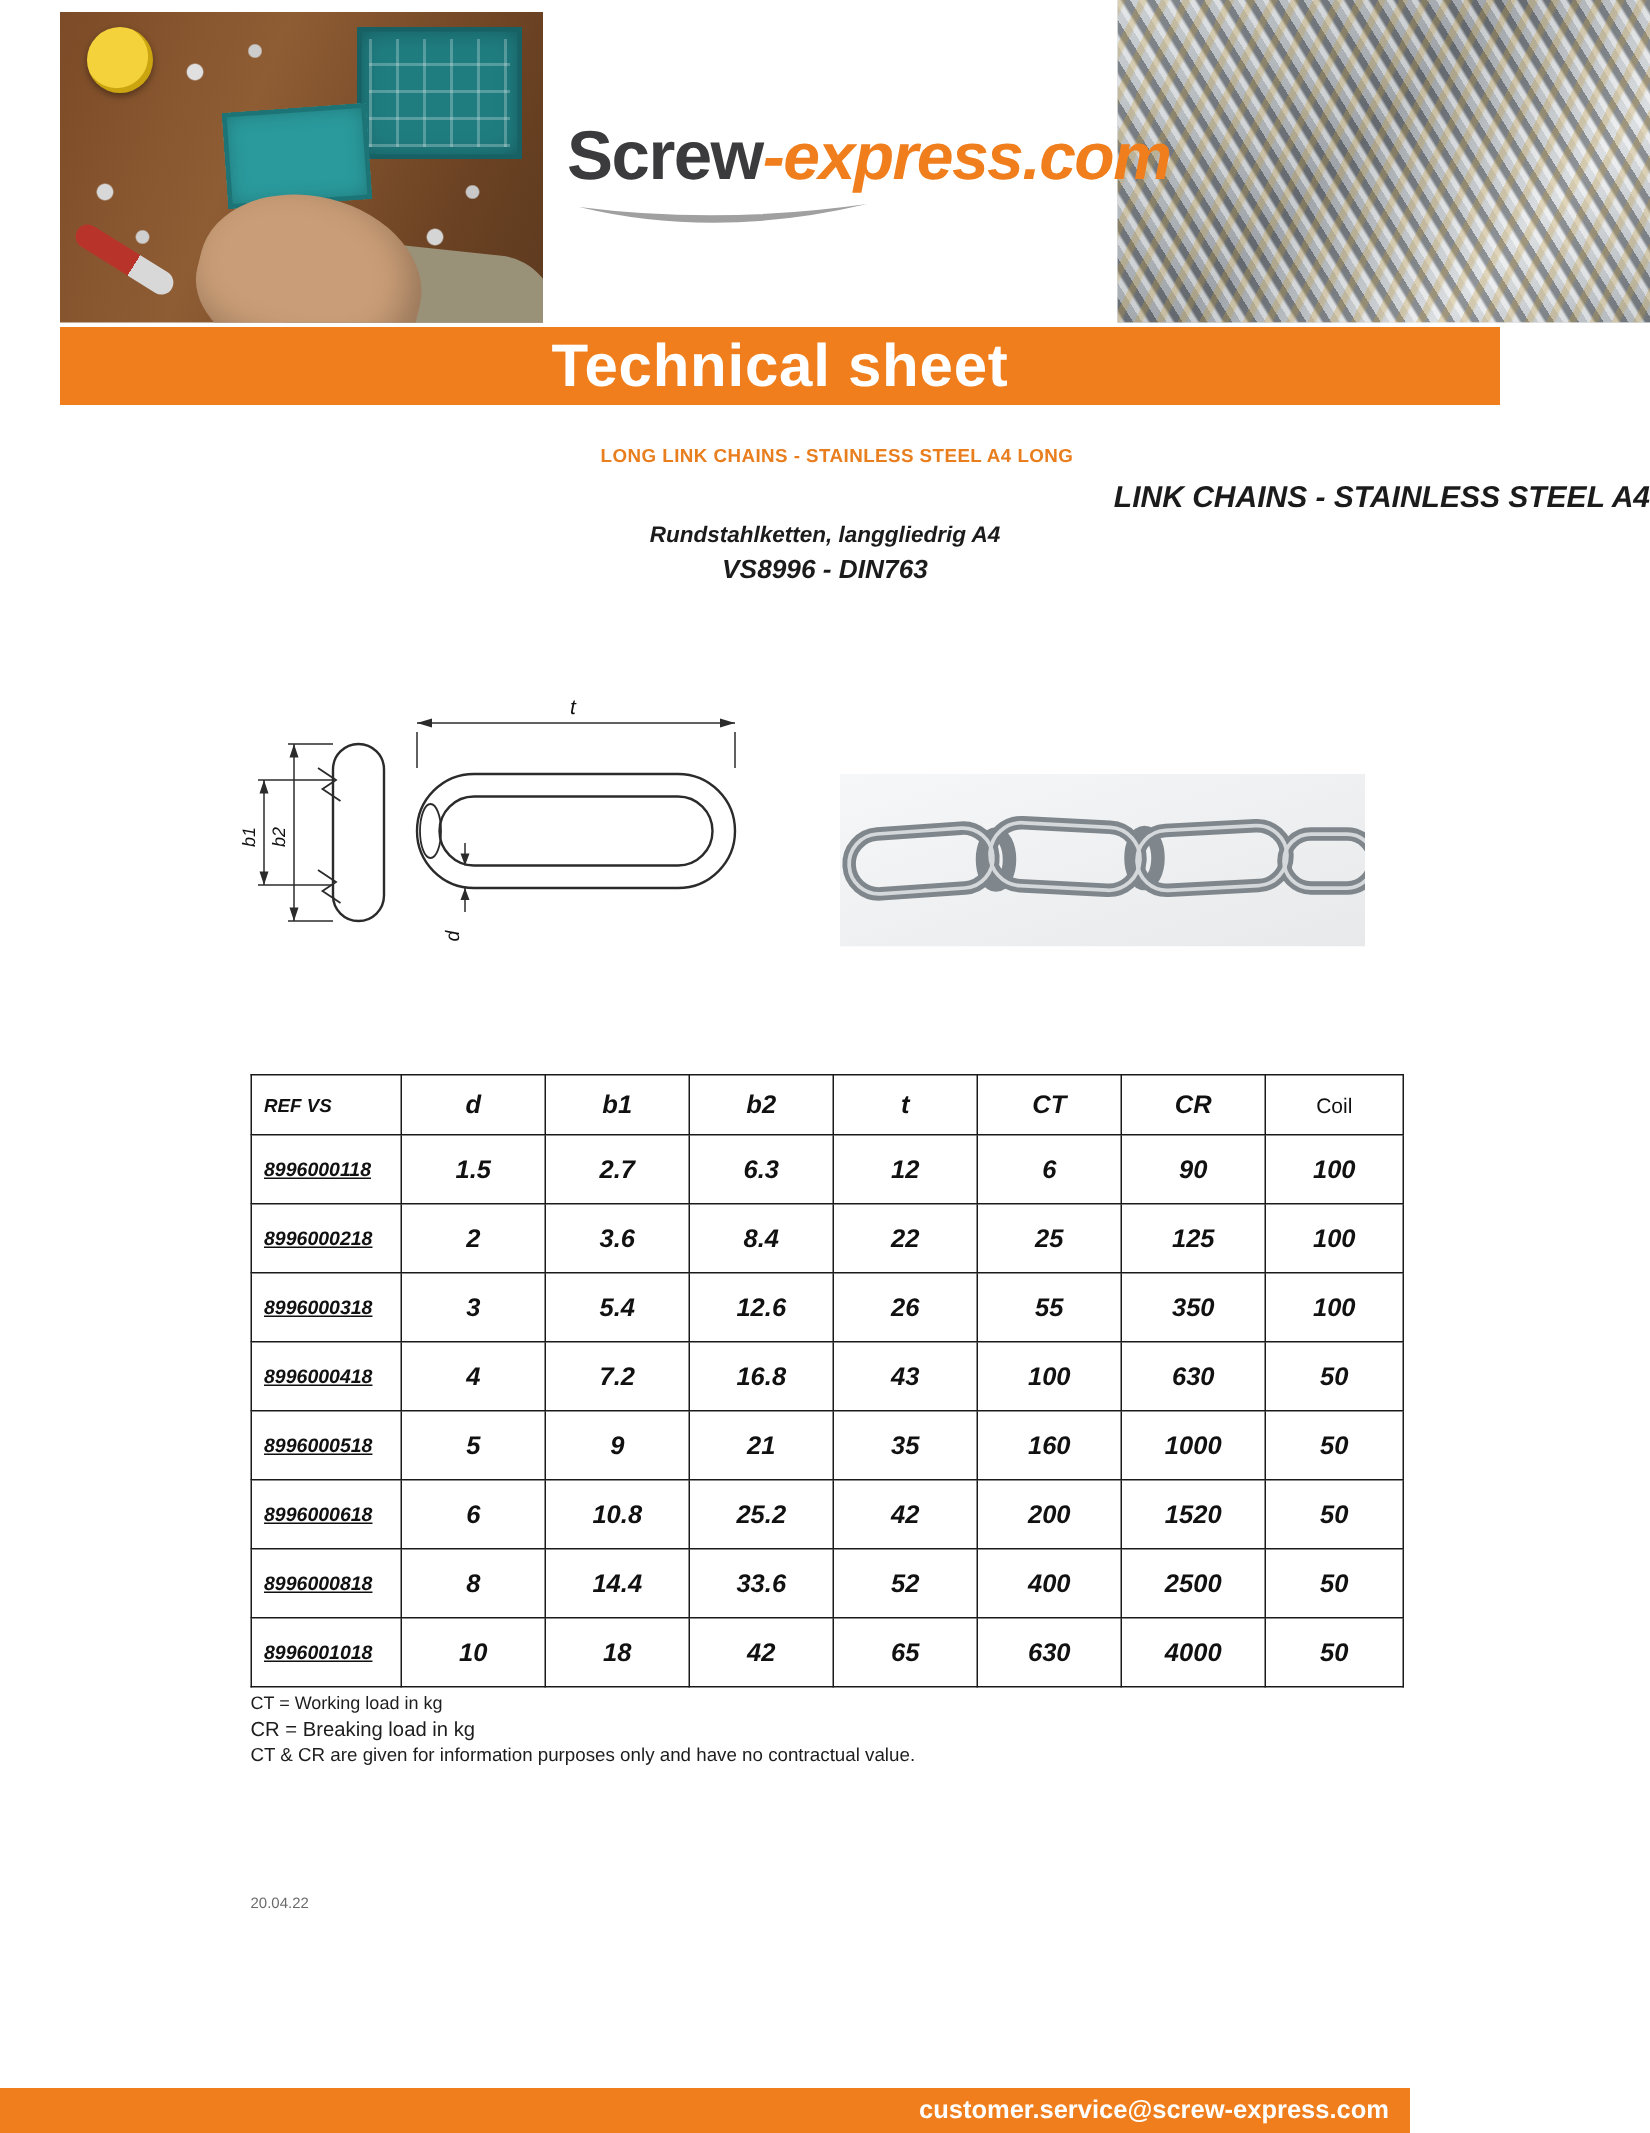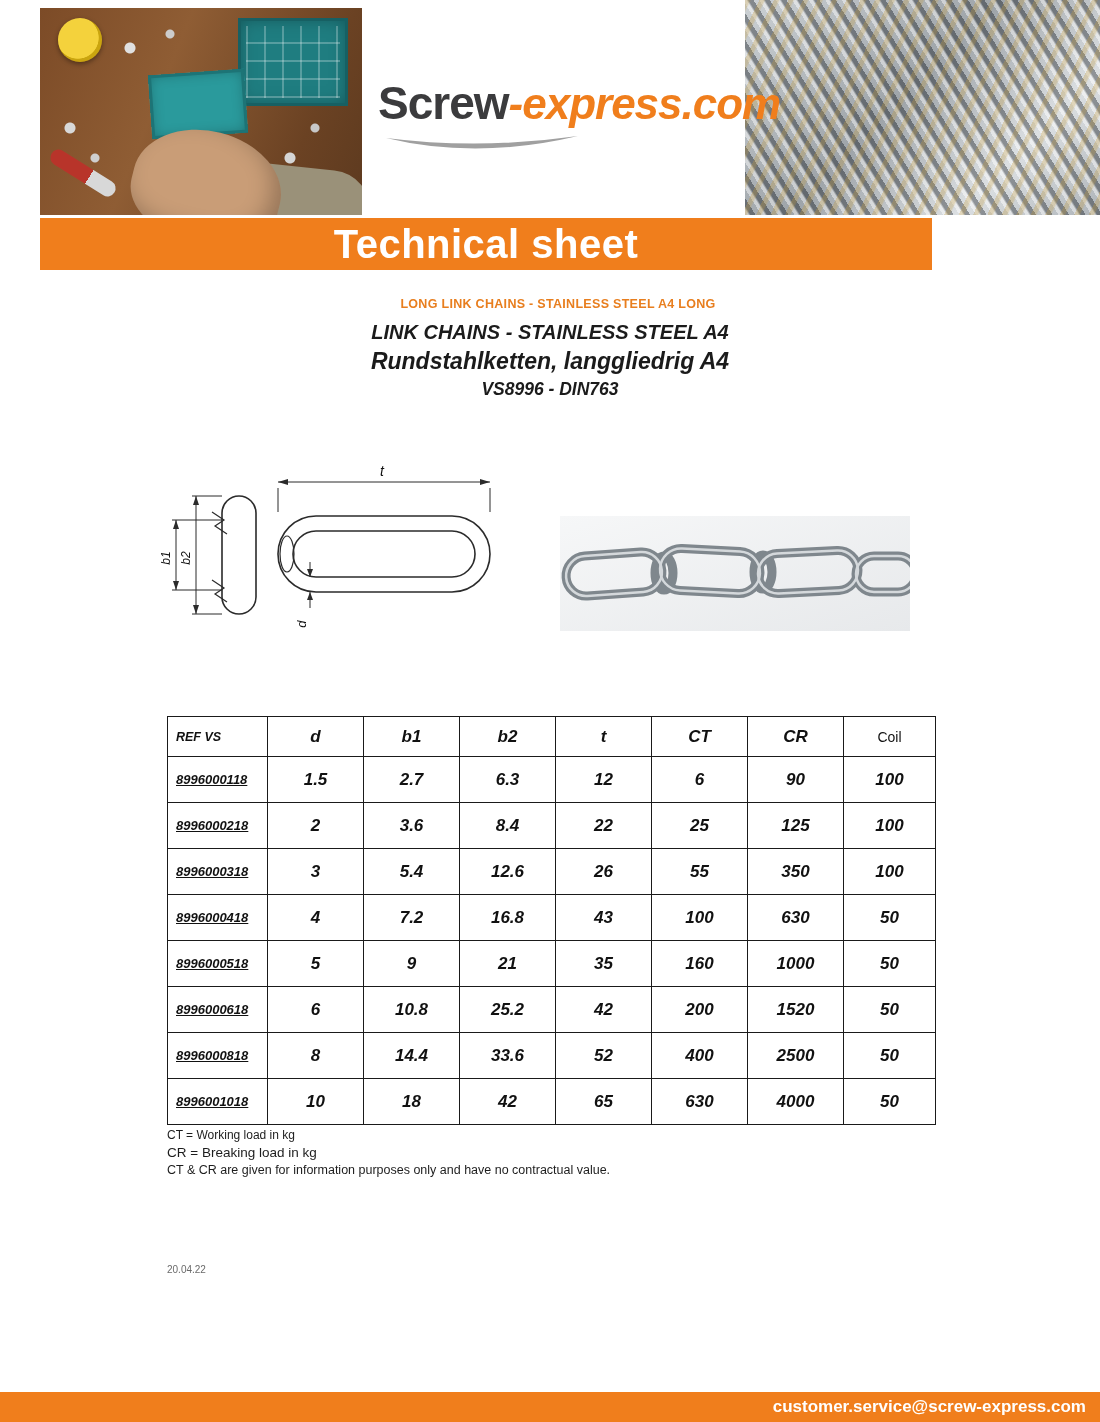--- a/index.html
+++ b/index.html
@@ -42,29 +42,29 @@
       radial-gradient(circle at 250px 150px,#d5d5d5 0 5px, rgba(0,0,0,0) 6px),
       radial-gradient(circle at 275px 120px,#c8c8c8 0 4px, rgba(0,0,0,0) 5px); }
 
   
   .logo { position:absolute; left:378px; top:76px; width:356px; text-align:left; white-space:nowrap; }
   .logo .dark { font-size:46px; font-weight:bold; color:#3b3b3d; letter-spacing:-1px; }
   .logo .orange { font-size:44px; font-weight:bold; font-style:italic; letter-spacing:-1px; }
   .swoosh { position:absolute; left:382px; top:130px; }
 
   
-  .banner { position:absolute; left:40px; top:218px; width:892px; height:52px;
+  .banner { position:absolute; left:40px; top:218px; width:960px; height:52px;
     display:flex; align-items:center; justify-content:center; }
   .banner-title { color:#ffffff; font-size:40px; font-weight:bold; letter-spacing:.5px; }
 
   
   .headings { position:absolute; left:0; top:297px; width:1100px; text-align:center; color:#1b1b1b; }
   .kicker { font-size:12.5px; font-weight:bold; letter-spacing:.3px; margin-bottom:10px;padding-left:16px; }
-  .h-title { font-size:20px; font-weight:bold; font-style:italic; margin-bottom:4px; }
-  .h-sub { font-size:23px; font-weight:bold; font-style:italic; margin-bottom:4px; }
+  .h-title { font-size:20px; font-weight:bold; font-style:italic; margin-bottom:4px;text-align:right; }
+  .h-sub { font-size:15px; font-weight:bold; font-style:italic; margin-bottom:4px; }
   .h-std { font-size:17.5px; font-weight:bold; font-style:italic; }
 
   
   .diagram { position:absolute; left:160px; top:458px; width:790px; height:205px; }
   .tech-svg { position:absolute; left:0; top:0; }
   .chain-photo-svg { position:absolute; left:400px; top:58px; }
 
   
   table.spec { position:absolute; left:167px; top:716px; width:768px; border-collapse:collapse; table-layout:fixed; }
   table.spec th, table.spec td { border:1px solid #1a1a1a; background:#ffffff; }
@@ -76,21 +76,21 @@
 
   
   .notes { position:absolute; left:167px; top:1128px; color:#1d1d1d; }
   .note-1 { font-size:12px; margin-bottom:3px; }
   .note-2 { font-size:13.5px; margin-bottom:3px; }
   .note-3 { font-size:12.5px; }
 
   .doc-date { position:absolute; left:167px; top:1264px; font-size:10px; color:#6a6a6a; }
 
   
-  .footer-bar { position:absolute; left:0; bottom:0; width:1100px; height:30px;
+  .footer-bar { position:absolute; left:0; bottom:0; width:940px; height:30px;
     display:flex; align-items:center; justify-content:flex-end; padding-right:14px; }
   .footer-email { color:#ffffff; font-size:17px; font-weight:bold; }
 </style>
 </head>
 <body>
 
 <div class="page">
 
   <div class="photo photo-left">
     <div class="deco tape"></div>

